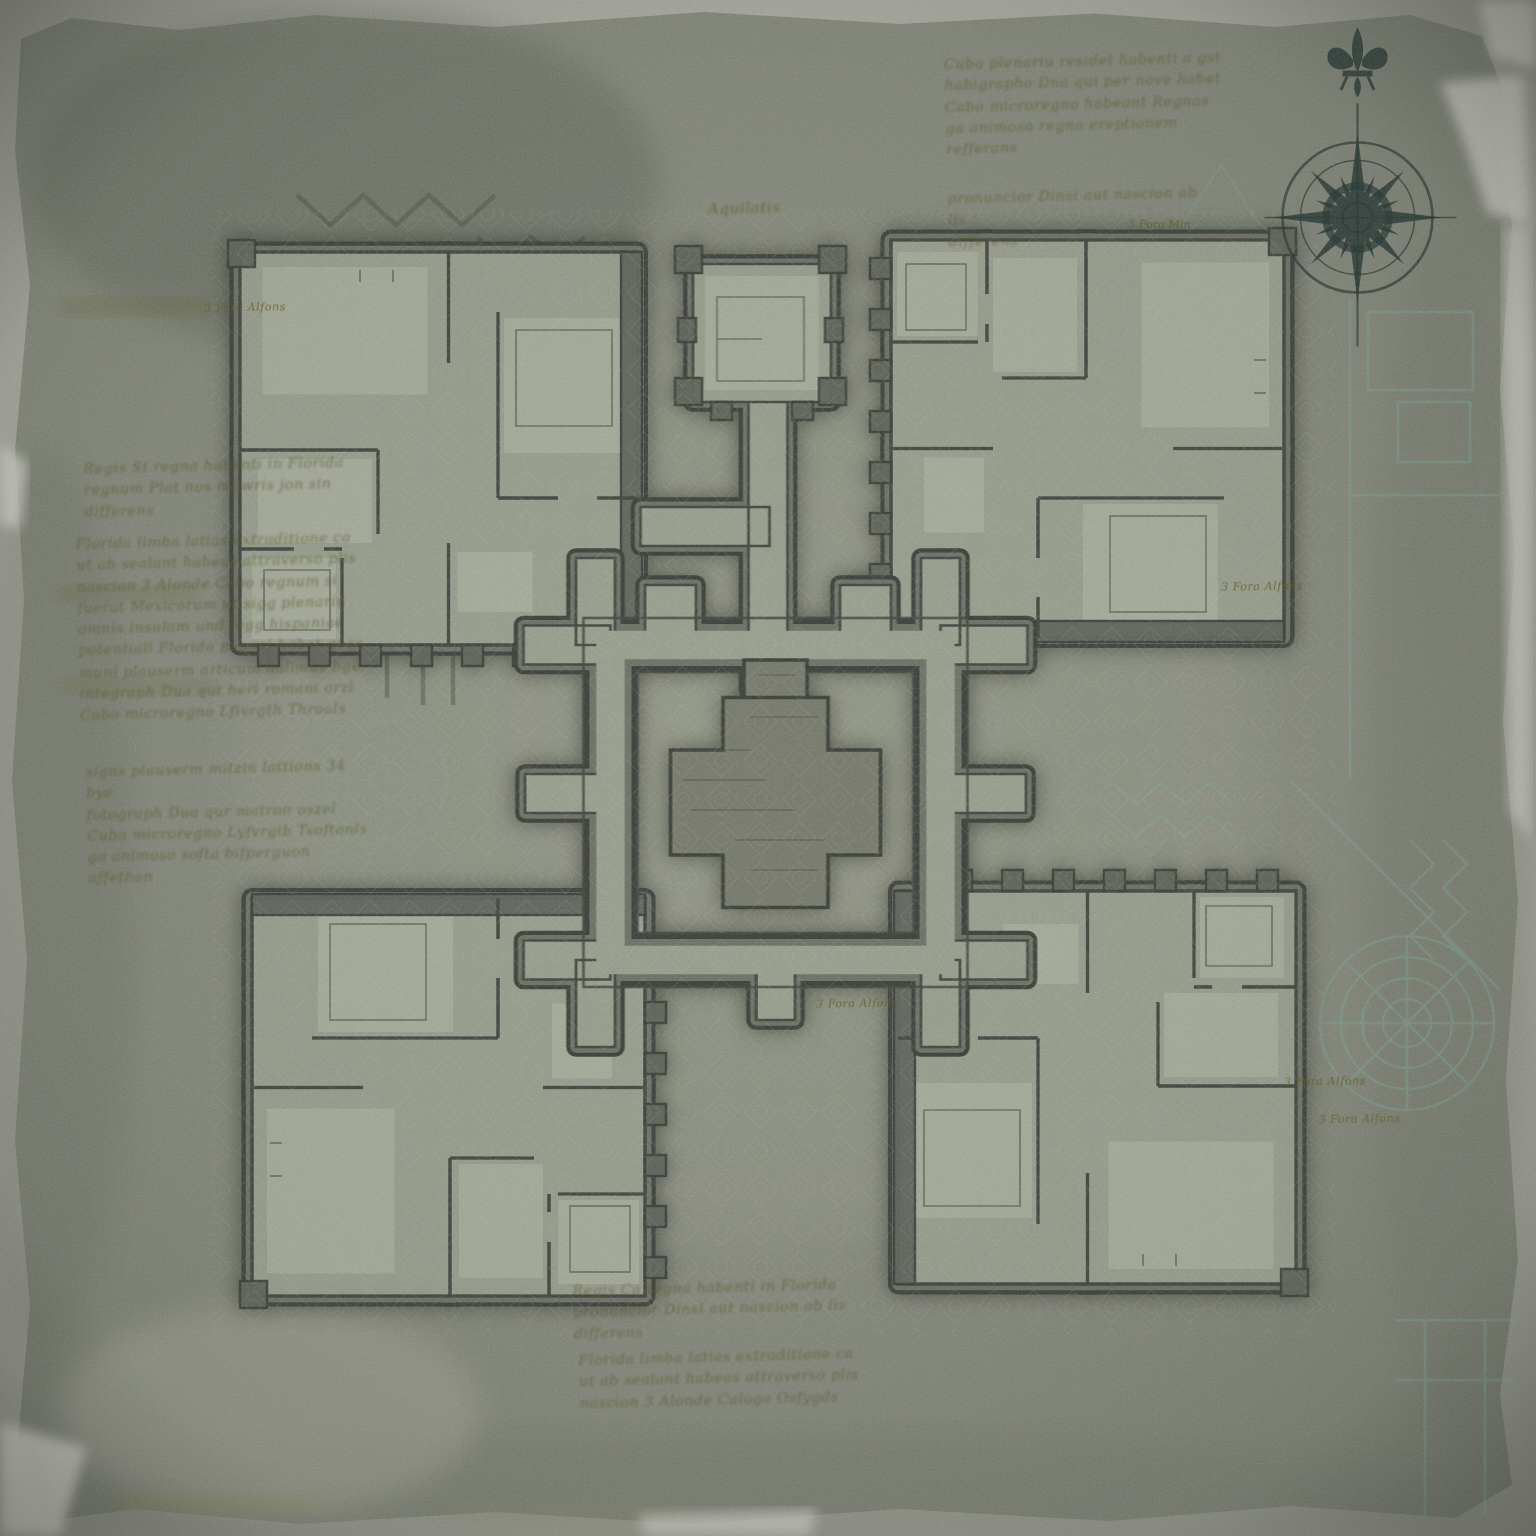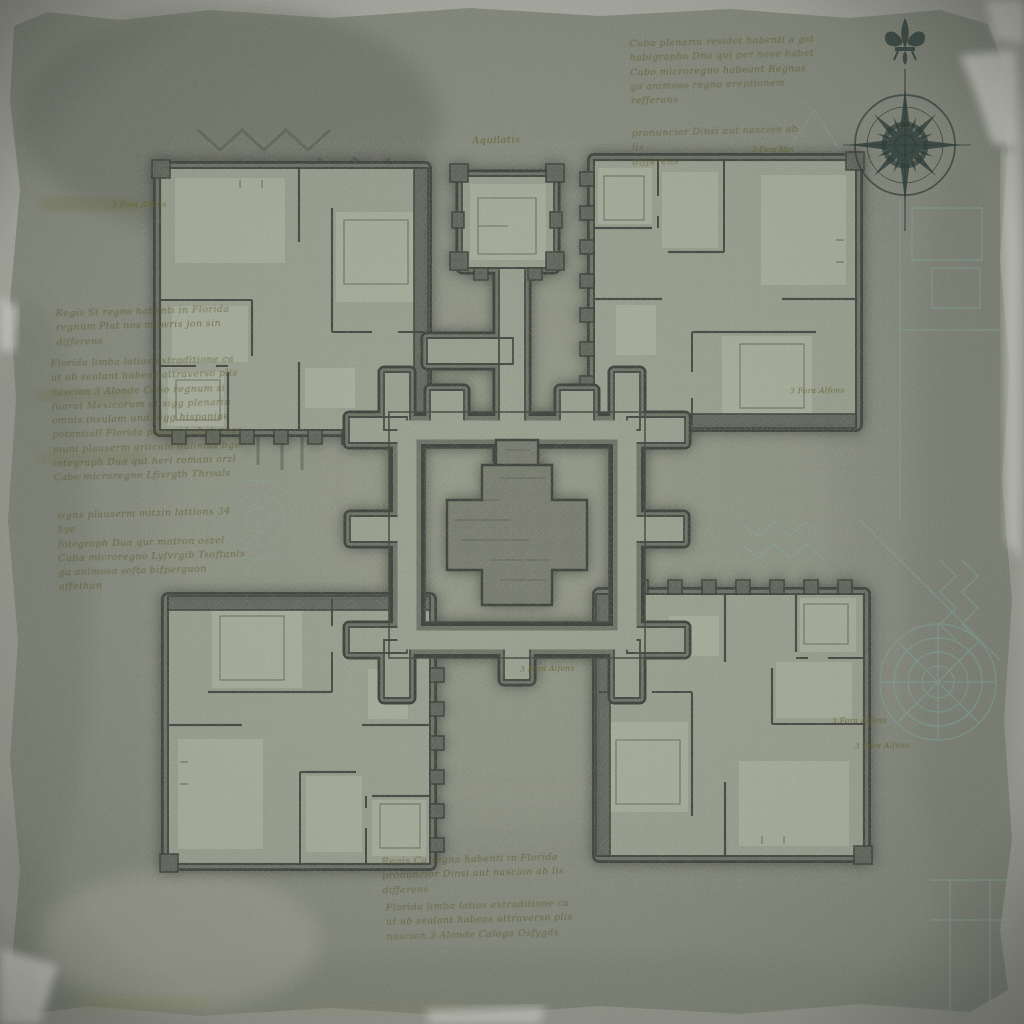--- a/index.html
+++ b/index.html
@@ -30,21 +30,21 @@
   .rune{stroke:#4f544a;fill:none;stroke-width:3;stroke-linejoin:round;opacity:.5}
   .compass-ink{fill:#243531;stroke:none;opacity:.82}
   .compass-line{stroke:#243531;fill:none;opacity:.7}
 
   
   .scrawl{position:absolute;color:rgba(88,86,38,.62);font-style:italic;
           font-size:9.5px;line-height:1.5;letter-spacing:.4px;
           filter:blur(.7px);transform:rotate(-1.5deg);pointer-events:none;}
   .scrawl-small{position:absolute;color:rgba(100,97,40,.8);font-style:italic;
           font-size:7.5px;letter-spacing:.3px;filter:blur(.45px);
-          transform:rotate(-1deg);pointer-events:none;white-space:nowrap;}
+          transform:rotate(-1deg);pointer-events:none;white-space:nowrap;margin-left:24px;}
   .tower-label{font-size:10px;color:rgba(96,92,40,.75);}
 </style>
 </head>
 <body>
 
 <div id="stage">
 <svg width="1024" height="1024" viewBox="0 0 1024 1024">
   <defs>
     <radialGradient id="pshade" cx="48%" cy="46%" r="70%">
       <stop offset="0%" stop-color="#9aa08d" stop-opacity=".55"></stop>

